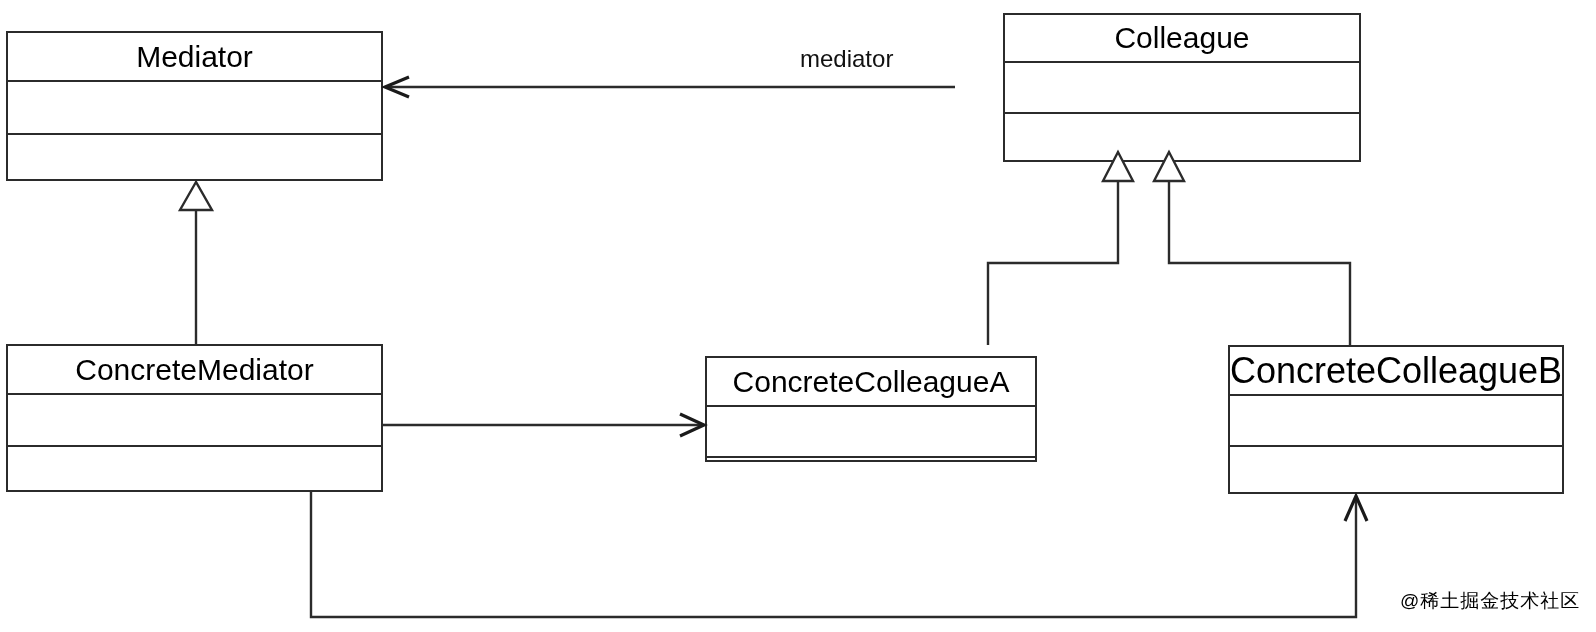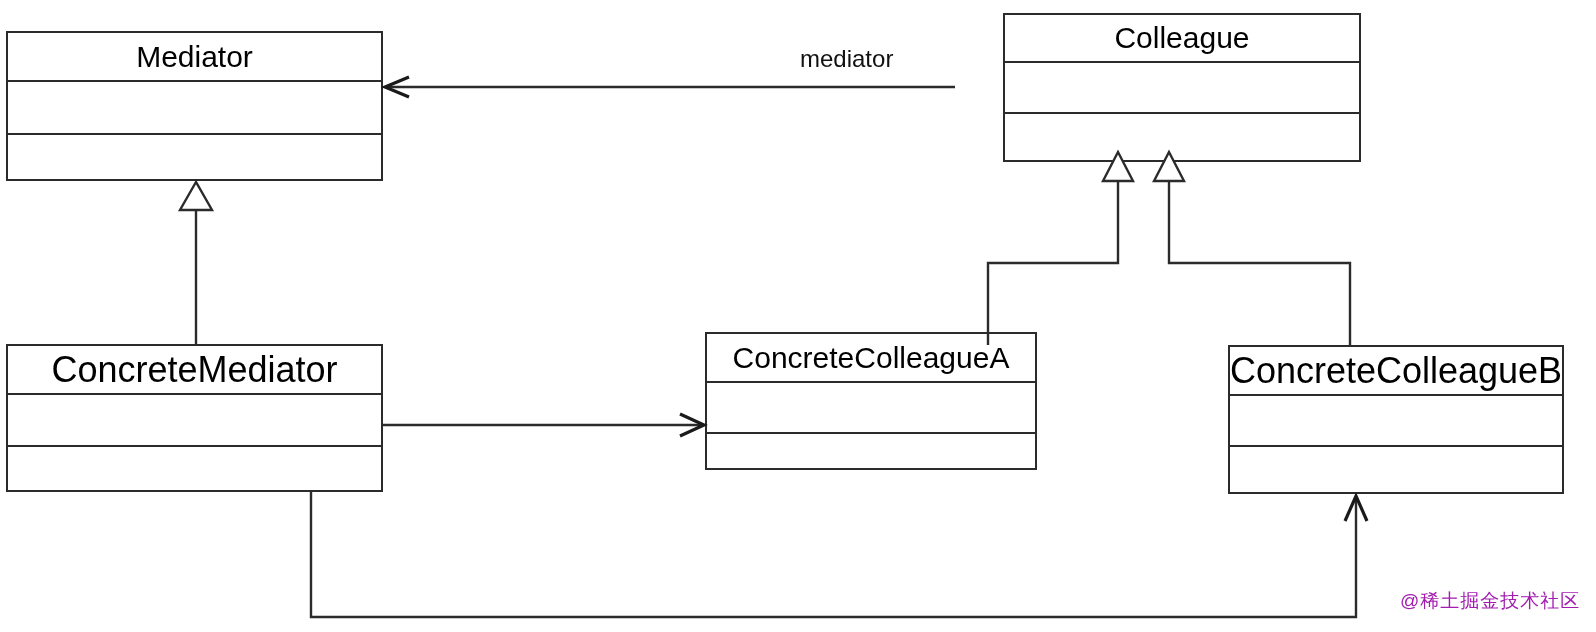--- a/index.html
+++ b/index.html
@@ -92,26 +92,26 @@
     <div class="uml-ops"></div>
   </div>
 
   <div class="uml-class" id="box-colleague" style="left: 955px; top: 13px; width: 358px; height: 149px; margin-left: 48px;">
     <div class="uml-title" style="height: 48px; font-size: 30px;">Colleague</div>
     <div class="uml-attrs" style="height: 51px;"></div>
     <div class="uml-ops"></div>
   </div>
 
   <div class="uml-class" id="box-concrete-mediator" style="left: 6px; top: 344px; width: 377px; height: 148px;">
-    <div class="uml-title" style="height: 49px; font-size: 36px;">ConcreteMediator</div>
+    <div class="uml-title" style="height: 49px; font-size: 30px;">ConcreteMediator</div>
     <div class="uml-attrs" style="height: 52px;"></div>
     <div class="uml-ops"></div>
   </div>
 
-  <div class="uml-class" id="box-concrete-colleague-a" style="left: 705px; top: 332px; width: 332px; height: 138px;">
+  <div class="uml-class" id="box-concrete-colleague-a" style="left: 705px; top: 356px; width: 332px; height: 106px;">
     <div class="uml-title" style="height: 49px; font-size: 30px;">ConcreteColleagueA</div>
     <div class="uml-attrs" style="height: 51px;"></div>
     <div class="uml-ops"></div>
   </div>
 
   <div class="uml-class" id="box-concrete-colleague-b" style="left: 1228px; top: 345px; width: 336px; height: 149px;">
     <div class="uml-title" style="height: 49px; font-size: 36px;">ConcreteColleagueB</div>
     <div class="uml-attrs" style="height: 51px;"></div>
     <div class="uml-ops"></div>
   </div>
@@ -144,15 +144,15 @@
     </g>
 
     <g>
       <polyline points="311,492 311,617 1356,617 1356,500"></polyline>
       <polyline class="openhead" points="1345,521 1356,496 1367,521"></polyline>
     </g>
   </svg>
 
   <div class="edge-label" style="left: 800px; top: 45px;">mediator</div>
 
-  <div class="watermark" style="left: 1400px; top: 588px; color: #a21caf;">@稀土掘金技术社区</div>
+  <div class="watermark" style="left: 1400px; top: 588px; color: #000000;">@稀土掘金技术社区</div>
 
 </div>
 
 </body></html>

